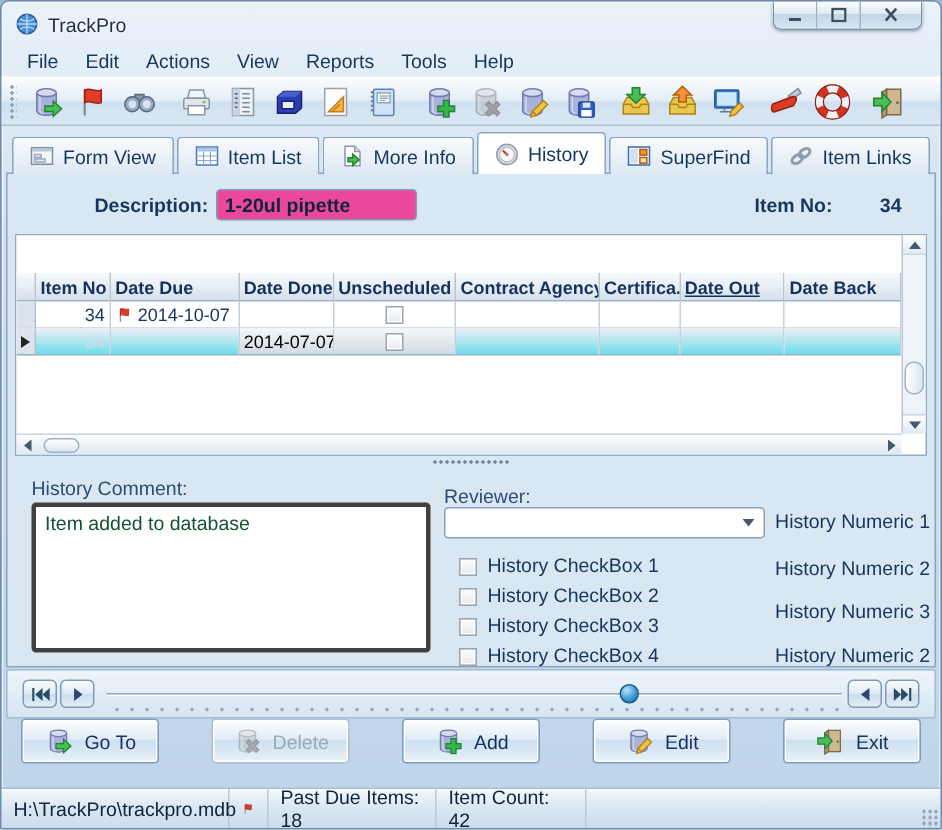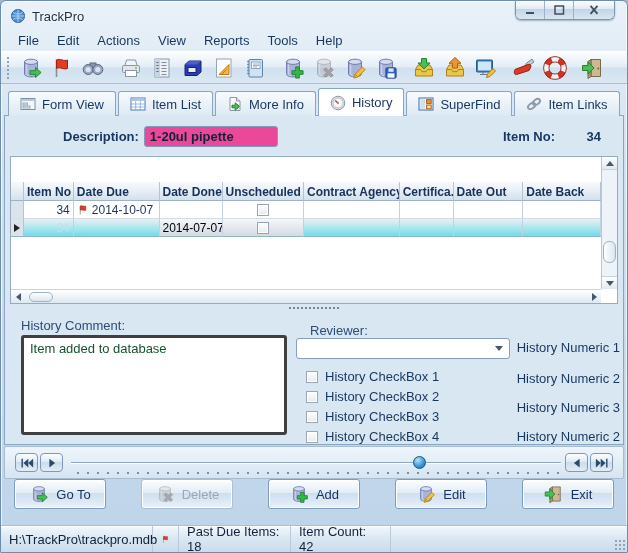--- a/index.html
+++ b/index.html
@@ -79,21 +79,21 @@
     background:linear-gradient(#f7fafc,#e7eef5 50%,#d4e0ec);
     border-right:1px solid #b4c4d4; border-bottom:1px solid #9fb3c7;
   }
   .c0{width:13px; background:#dbe3ec; border-right:1px solid #b4c4d4; padding:0; justify-content:center;}
   .c1{width:50px; justify-content:flex-end;}
   .c2{width:86px;}
   .c3{width:64px;}
   .c4{width:81px; justify-content:center;}
   .c5{width:96px;}
   .c6{width:54px;}
-  .c7{width:70px;}
+  .c7{width:70px;text-decoration:underline;}
   .c8{width:78px;}
   .hdr .c1{justify-content:flex-start;}
   .g-row.sel .g-cell{ background:linear-gradient(#e9eff4, #a9e6ee 55%, #6edceb); border-bottom-color:#8fb6c2; }
   .g-row.sel .c0{ background:#dbe3ec; }
   .g-row.sel .dim{ color:#cfdbe4; }
   .g-row.sel .g-cell.lite{ background:linear-gradient(#f5f7f9,#d2dae2); color:#000; }
   .row-arrow{ width:0; height:0; border-left:6px solid #222; border-top:4px solid transparent; border-bottom:4px solid transparent; }
   .cbx{ width:12px; height:12px; border:1px solid #9aa5b1; background:linear-gradient(#fdfdfd,#e7eaee); box-shadow:inset 0 0 0 1px #fff; }
   .g-empty{ flex:1; }
   
@@ -121,26 +121,26 @@
     background-image:radial-gradient(circle,#70849c 1px,transparent 1.2px); background-size:4px 4px; }
   
   .hist{ flex:1; position:relative; }
   .hist label{ color:#2c4c74; }
   .lbl-comment{ position:absolute; left:16px; top:6px; }
   .comment-box{
     position:absolute; left:16px; top:23px; width:266px; height:100px; resize:none;
     border:3px solid #404040; border-radius:3px; padding:3px 6px;
     font:13px "Liberation Sans",sans-serif; color:#14532d; background:#fff; outline:none;
   }
-  .lbl-reviewer{ position:absolute; left:305px; top:11px;text-align:right; }
+  .lbl-reviewer{ position:absolute; left:291px; top:11px;text-align:right; }
   .combo{ position:absolute; left:291px; top:26px; width:214px; height:21px;
     border:1px solid #8aa0b8; border-radius:3px; background:#fff; display:flex; align-items:center; }
   .combo-text{ flex:1; padding-left:5px; }
   .combo-arrow{ width:20px; display:flex; align-items:center; justify-content:center; }
-  .chk-row{ position:absolute; left:301px; display:flex; align-items:center; gap:7px; }
+  .chk-row{ position:absolute; left:301px; display:flex; align-items:flex-end; gap:7px; }
   .num-lbl{ position:absolute; right:3px; white-space:nowrap; }
   
   .navigator{ height:33px; margin:1px 3px 0 3px; position:relative;
     border:1px solid #a8bcd0; border-radius:2px;
     background:linear-gradient(#eef5fa,#d6e5f2); }
   .nav-group{ position:absolute; top:6px; display:flex; gap:2px; }
   .nav-left{ left:10px; } .nav-right{ right:10px; }
   .nav-btn{ width:23px; height:19px; border:1px solid #7e99b8; border-radius:4px;
     background:linear-gradient(#fbfdfe,#dde9f3 50%,#cbdcec 50%,#e2edf6);
     display:flex; align-items:center; justify-content:center; }

